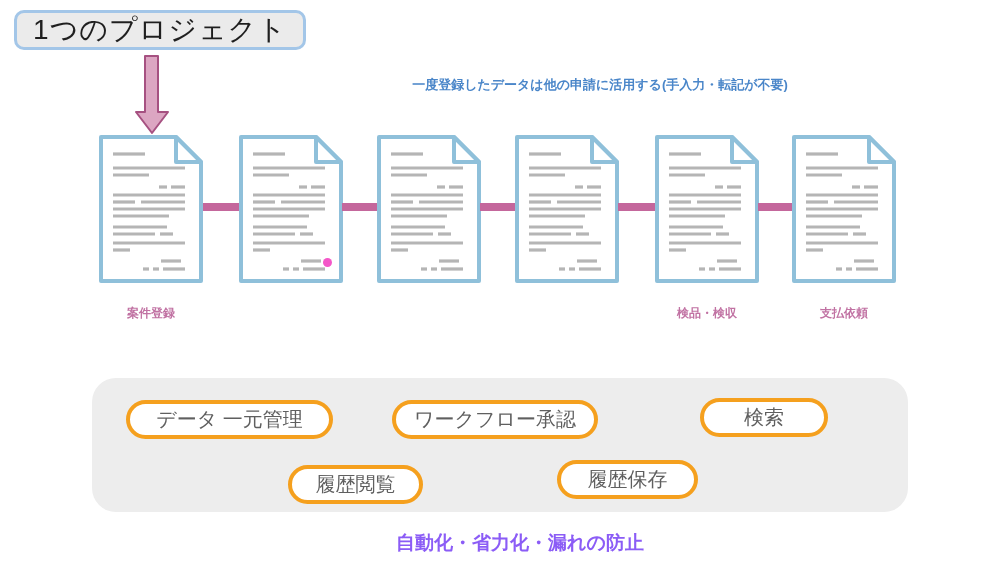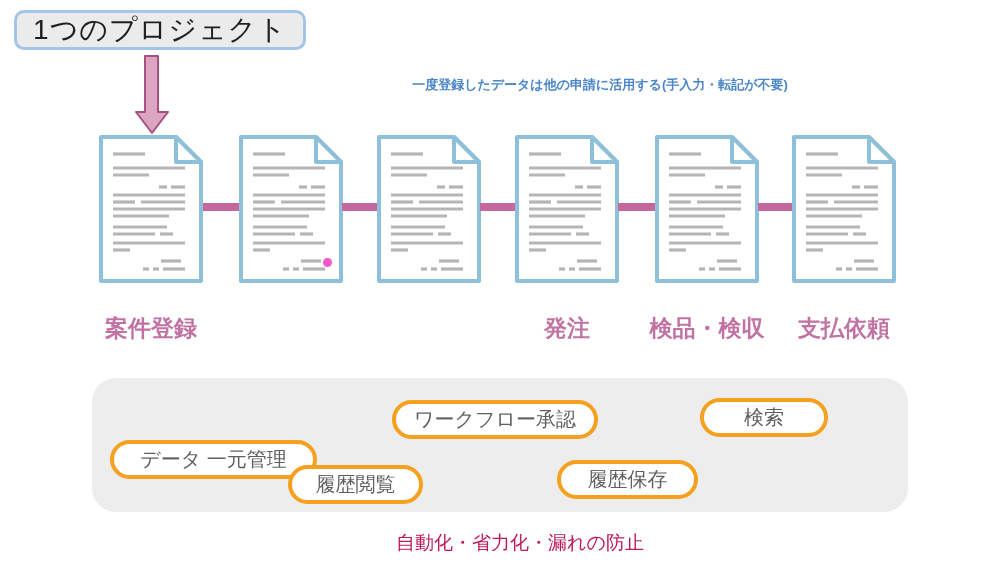--- a/index.html
+++ b/index.html
@@ -19,21 +19,21 @@
   .down-arrow{position:absolute;left:135px;top:55px;}
   
   .heading{
     position:absolute;left:280px;top:76px;width:640px;text-align:center;
     font-size:13px;font-weight:bold;color:#4a86c9;
   }
   
   .step{position:absolute;top:133px;width:148px;text-align:center;}
   .step svg.doc{display:block;margin:0 auto;}
   .step .step-label{
-    margin-top:28px;font-size:23px;font-weight:bold;color:#c172a3;
+    margin-top:20px;font-size:12px;font-weight:bold;color:#c172a3;
     white-space:nowrap;
   }
   .doc-wrap{position:relative;width:108px;margin:0 auto;}
   .stamp-dot{
     position:absolute;left:86px;top:125px;width:9px;height:9px;
     border-radius:50%;background:#f457c8;
   }
   
   .connector{position:absolute;top:203px;height:8px;background:#c4679c;}
   .c1{left:203px;width:36px;}
@@ -45,29 +45,29 @@
   .panel{
     position:absolute;left:92px;top:378px;width:816px;height:134px;
     background:#ededed;border-radius:24px;
   }
   .pill{
     position:absolute;height:31px;background:#ffffff;
     border:4px solid #f5a01e;border-radius:22px;
     display:flex;align-items:center;justify-content:center;
     font-size:20px;color:#5f5f5f;white-space:nowrap;
   }
-  .pill-1{left:110px;top:400px;width:199px;margin-top:40px;}
+  .pill-1{left:126px;top:400px;width:199px;}
   .pill-2{left:392px;top:400px;width:198px;}
   .pill-3{left:700px;top:398px;width:120px;}
   .pill-4{left:288px;top:465px;width:127px;}
   .pill-5{left:557px;top:460px;width:133px;}
   
   .footer-text{
     position:absolute;left:520px;top:530px;transform:translateX(-50%);
-    font-size:19px;font-weight:normal;color:#be185d;white-space:nowrap;
+    font-size:19px;font-weight:bold;color:#8b5cf6;white-space:nowrap;
   }
 </style>
 </head>
 <body>
 
 <svg width="0" height="0" style="position:absolute">
   <defs>
     <g id="doc-icon">
       <path d="M4,4 H79 L104,29 V148 H4 Z" fill="#ffffff" stroke="#8fc0da" stroke-width="4" stroke-linejoin="round"></path>
       <path d="M79,4 V29 H104 Z" fill="#ffffff" stroke="#8fc0da" stroke-width="4" stroke-linejoin="round"></path>
@@ -128,21 +128,20 @@
         <use href="#doc-icon"></use>
       </svg>
   </div>
 </div>
 <div class="step" style="left:493px">
   <div class="doc-wrap">
     <svg class="doc" width="108" height="152" viewBox="0 0 108 152">
         <use href="#doc-icon"></use>
       </svg>
   </div>
-  <div class="step-label">発注</div>
 </div>
 <div class="step" style="left:633px">
   <div class="doc-wrap">
     <svg class="doc" width="108" height="152" viewBox="0 0 108 152">
         <use href="#doc-icon"></use>
       </svg>
   </div>
   <div class="step-label">検品・検収</div>
 </div>
 <div class="step" style="left:770px">

